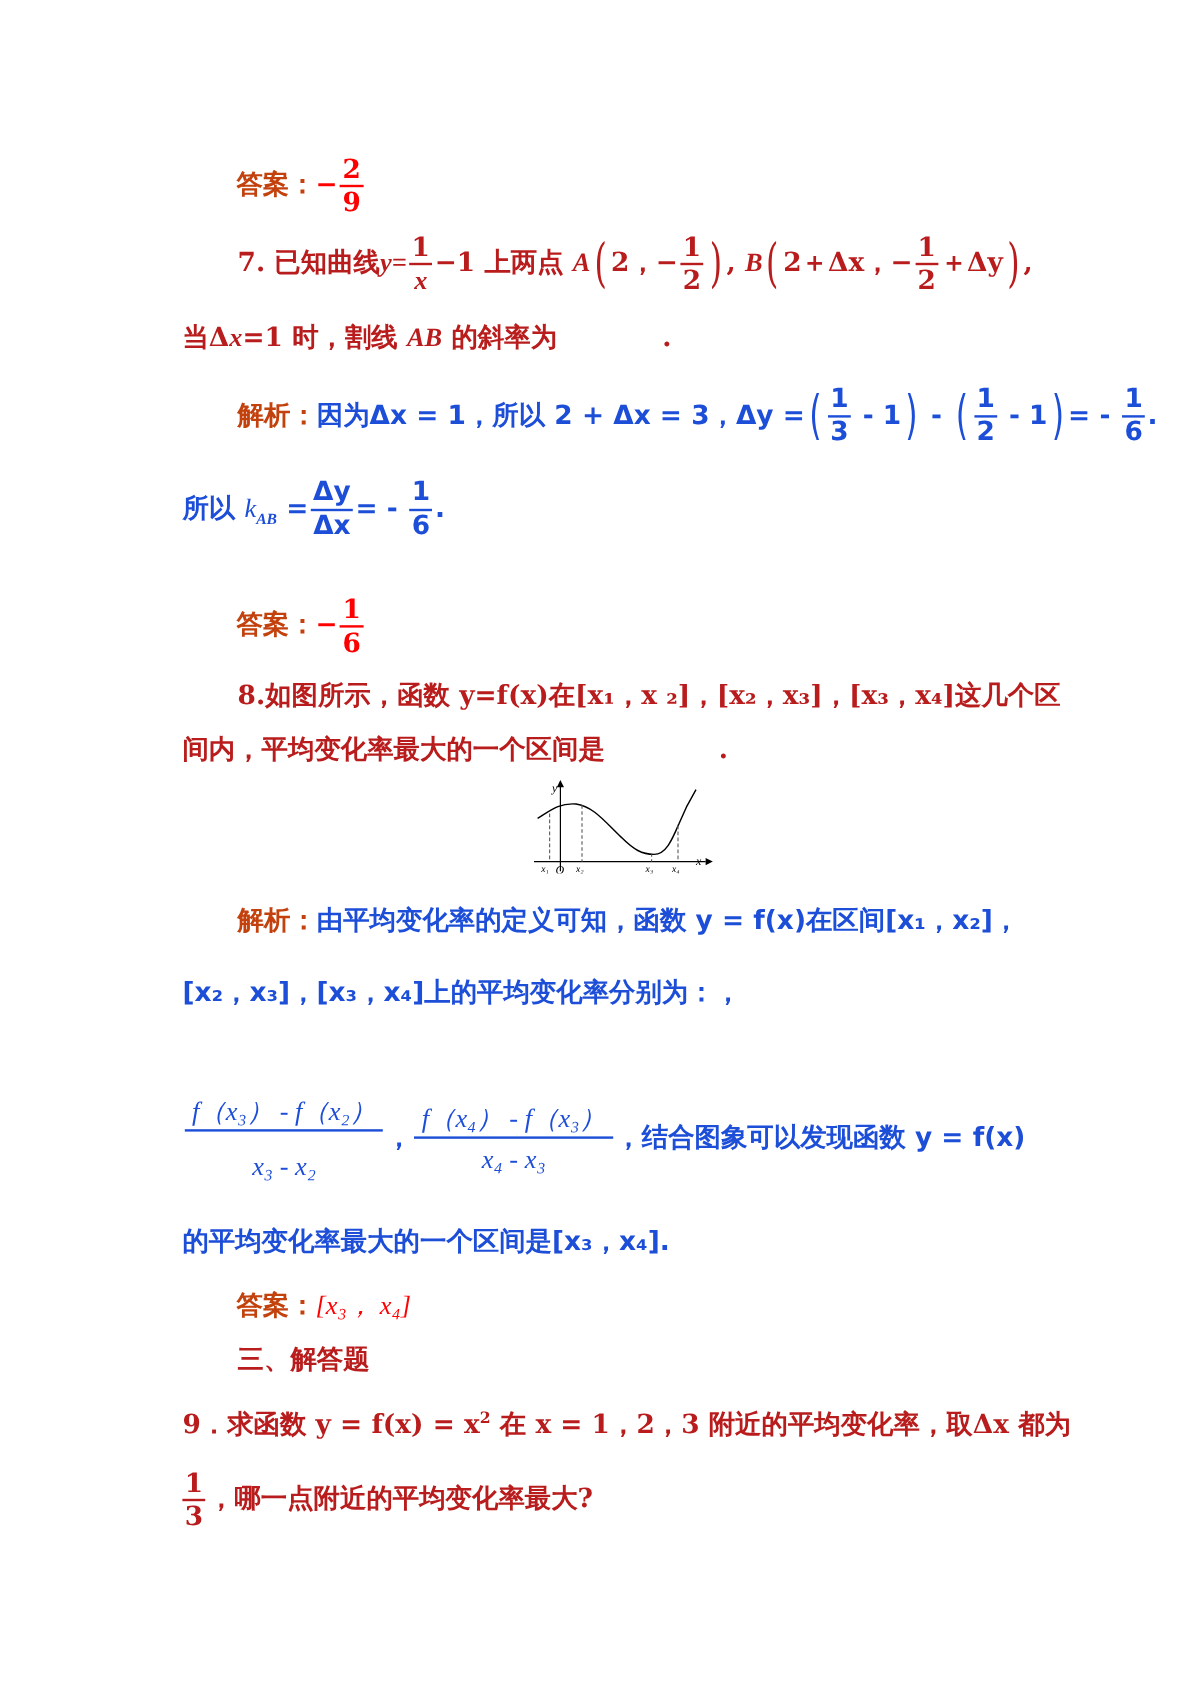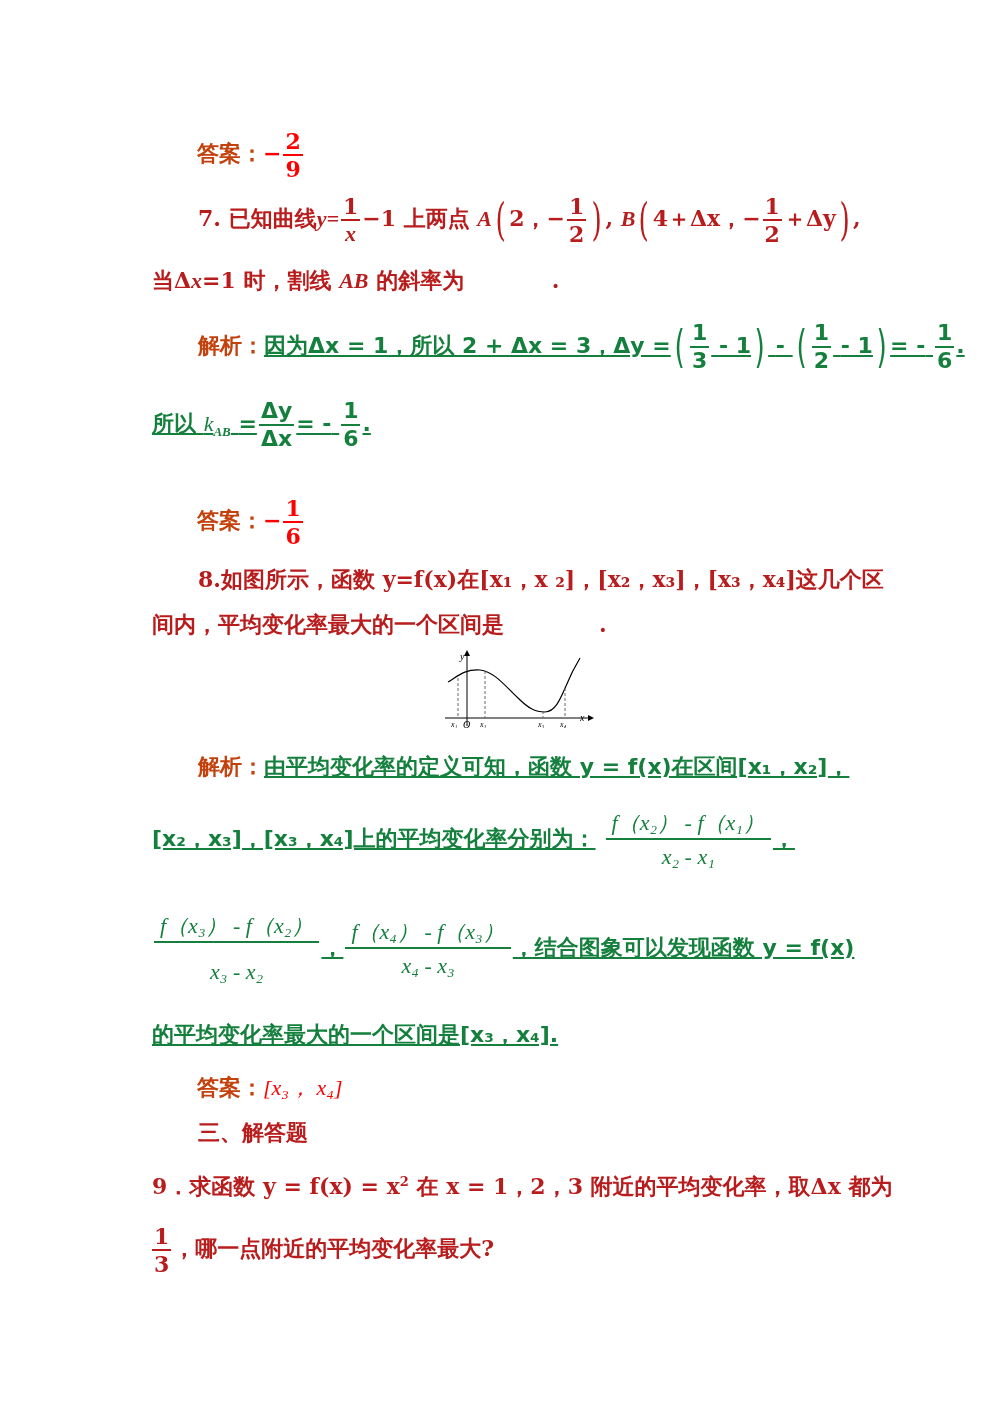--- a/index.html
+++ b/index.html
@@ -1,21 +1,21 @@
 <!DOCTYPE html>
 <html><head>
 <meta charset="utf-8">
 <style>
   html, body { margin: 0; padding: 0; background: #ffffff; }
   body { width: 1000px; height: 1414px; position: relative; overflow: hidden;
          font-family: "DejaVu Serif", "Liberation Serif", serif; color: #000; }
   .abs { position: absolute; white-space: nowrap; }
   .blue { color: #c2410c; font-weight: bold; font-family: "DejaVu Sans", sans-serif; }
   .red { color: #ff0000; }
-  .redb { color: #15803d; font-weight: bold; font-family: "DejaVu Sans", sans-serif; text-decoration: underline; }
+  .redb { color: #1d4ed8; font-weight: bold; font-family: "DejaVu Sans", sans-serif; }
   .blk { color: #b91c1c; font-family: "DejaVu Serif", serif; font-size: 22px; }
   .bold { font-weight: bold; }
   .it { font-style: italic; font-family: "Liberation Serif", serif; }
   .frac { display: inline-flex; flex-direction: column; align-items: center; vertical-align: middle; line-height: 1; margin: 0 2px; }
   .frac .num { padding: 0 2px 2px; border-bottom: 2px solid currentColor; }
   .frac .den { padding: 2px 2px 0; }
   .paren { font-size: 44px; font-weight: normal; vertical-align: middle; transform: scaleX(0.6); display: inline-block; line-height: 1; }
   .line { font-size: 22px; }
   sub { font-size: 13px; }
   sup { font-size: 13px; }
@@ -34,21 +34,21 @@
   <span>7.</span>
   <span>已知曲线</span><span class="it">y=</span><span class="frac">
       <span class="num">1</span>
       <span class="den it">x</span>
     </span><span>−1</span>
   <span>上两点</span>
   <span class="it">A</span><span class="paren">(</span><span>2，</span><span>−</span><span class="frac">
       <span class="num">1</span>
       <span class="den">2</span>
     </span><span class="paren">)</span><span>,</span>
-  <span class="it">B</span><span class="paren">(</span><span>4＋Δx，</span><span>−</span><span class="frac">
+  <span class="it">B</span><span class="paren">(</span><span>2＋Δx，</span><span>−</span><span class="frac">
       <span class="num">1</span>
       <span class="den">2</span>
     </span><span>＋Δy</span><span class="paren">)</span><span>,</span>
 </div>
 <div class="abs blk bold" style="left:152px; top:266px;">
   <span>当Δ</span><span class="it">x</span><span>=1 时，割线</span>
   <span class="it">AB</span>
   <span>的斜率为</span>
   <span style="display:inline-block;width:80px;"></span><span>.</span>
 </div>
@@ -105,24 +105,21 @@
   <text x="11" y="79" font-size="8" font-style="italic" font-family="Liberation Serif, serif">x₁</text>
   <text x="40" y="79" font-size="8" font-style="italic" font-family="Liberation Serif, serif">x₂</text>
   <text x="98" y="79" font-size="8" font-style="italic" font-family="Liberation Serif, serif">x₃</text>
   <text x="120" y="79" font-size="8" font-style="italic" font-family="Liberation Serif, serif">x₄</text>
 </svg>
 
 <div class="abs line" style="left:198px; top:752px;">
   <span class="blue">解析：</span><span class="redb">由平均变化率的定义可知，函数 y = f(x)在区间[x₁，x₂]，</span>
 </div>
 <div class="abs line redb" style="left:152px; top:812px;">
-  <span>[x₂，x₃]，[x₃，x₄]上的平均变化率分别为：</span><span class="frac" style="font-weight:normal;font-family:'Liberation Serif',serif;font-style:italic;margin-left:10px;">
-      <span class="num" style="padding:0 6px 4px;">f（x₂） - f（x₁）</span>
-      <span class="den" style="padding-top:6px;">x₂ - x₁</span>
-    </span><span>，</span>
+  <span>[x₂，x₃]，[x₃，x₄]上的平均变化率分别为：</span><span>，</span>
 </div>
 <div class="abs line redb" style="left:152px; top:915px;">
   <span class="frac" style="font-weight:normal;font-family:'Liberation Serif',serif;font-style:italic;">
       <span class="num" style="padding:0 6px 4px;">f（x₃） - f（x₂）</span>
       <span class="den" style="padding-top:18px;">x₃ - x₂</span>
     </span><span>，</span><span class="frac" style="font-weight:normal;font-family:'Liberation Serif',serif;font-style:italic;">
       <span class="num" style="padding:0 6px 4px;text-align:center;">f（x₄） - f（x₃）</span>
       <span class="den" style="padding-top:6px;">x₄ - x₃</span>
     </span><span>，结合图象可以发现函数 y = f(x)</span>
 </div>

